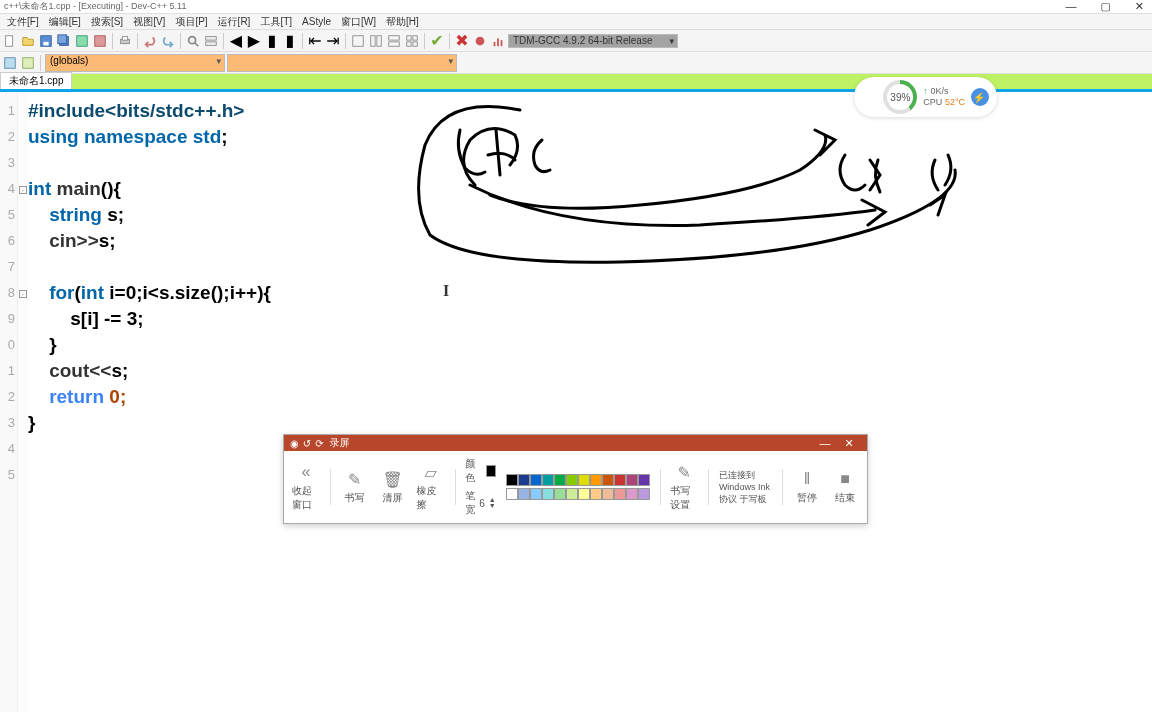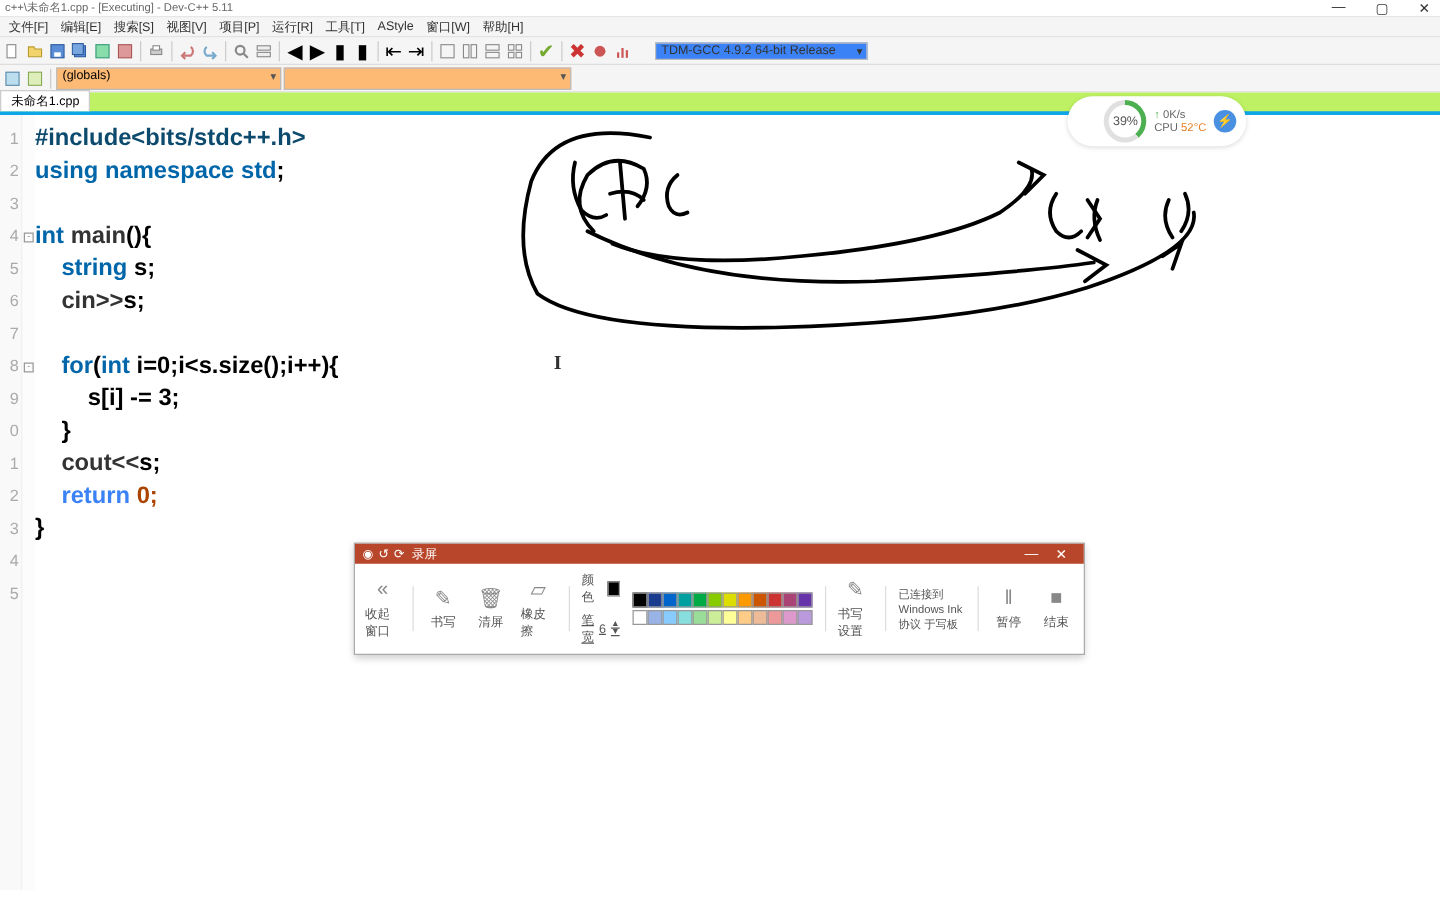--- a/index.html
+++ b/index.html
@@ -8,21 +8,21 @@
 .titlebar { height: 14px; background: #fff; border-bottom: 1px solid #e0e0e0; display: flex; align-items: center; padding: 0 4px; font-size: 9px; color: #666; }
 .titlebar-controls { position: absolute; right: 2px; top: 0; display: flex; gap: 12px; }
 .titlebar-controls span { font-size: 11px; color: #333; cursor: pointer; padding: 0 6px; }
 
 .menubar { height: 16px; background: #f5f5f5; display: flex; align-items: center; padding: 0 2px; font-size: 10px; color: #333; border-bottom: 1px solid #ddd; }
 .menubar span { padding: 0 5px; cursor: pointer; }
 
 .toolbar { height: 22px; background: #f5f5f5; display: flex; align-items: center; padding: 0 2px; border-bottom: 1px solid #ddd; gap: 2px; }
 .tool-btn { width: 16px; height: 16px; display: inline-flex; align-items: center; justify-content: center; cursor: pointer; }
 .tool-sep { width: 1px; height: 16px; background: #ccc; margin: 0 2px; }
-.compiler-select { height: 14px; border: 1px solid #bbb; font-size: 10px; padding: 0 14px 0 4px; background: #3b82f6; color: #333; margin-left: 16px; min-width: 170px; display: inline-flex; align-items: center; position: relative; }
+.compiler-select { height: 14px; border: 1px solid #bbb; font-size: 10px; padding: 0 14px 0 4px; background: #a3a3a3; color: #333; margin-left: 0; min-width: 170px; display: inline-flex; align-items: center; position: relative; }
 .compiler-select::after { content: '▾'; position: absolute; right: 3px; font-size: 9px; }
 
 .toolbar2 { height: 22px; background: #f5f5f5; display: flex; align-items: center; padding: 0 2px; border-bottom: 1px solid #ddd; gap: 2px; }
 .combo { height: 18px; border: 1px solid #bbb; font-size: 10px; padding: 0 14px 0 4px; background: #fdba74; min-width: 180px; position: relative; }
 .combo::after { content: '▾'; position: absolute; right: 3px; top: 1px; font-size: 9px; color: #555; }
 
 .tabbar { height: 18px; background: #bef264; display: flex; align-items: flex-end; border-bottom: 3px solid #0ea5e9; }
 .tab { padding: 1px 8px; font-size: 10px; background: #fff; border: 1px solid #ccc; border-bottom: none; cursor: pointer; }
 
 .editor { position: relative; background: #fff; height: 620px; display: flex; }
@@ -333,21 +333,21 @@
     <div class="annot-tool">
       <span class="annot-tool-icon">▱</span>
       <span>橡皮擦</span>
     </div>
     <div class="annot-sep"></div>
     <div style="display:flex;flex-direction:column;gap:4px;">
       <div style="display:flex;align-items:center;gap:4px;">
         <span>颜色</span>
         <span class="swatch" style="background:#000"></span>
       </div>
-      <div style="display:flex;align-items:center;gap:4px;text-decoration:underline;">
+      <div style="display:flex;align-items:center;gap:4px;">
         <span>笔宽</span>
         <span>6</span>
         <span style="display:flex;flex-direction:column;line-height:6px;font-size:7px;">
           <span>▲</span>
           <span>▼</span>
         </span>
       </div>
     </div>
     <div class="palette">
       <div class="palette-row" id="pal1">

